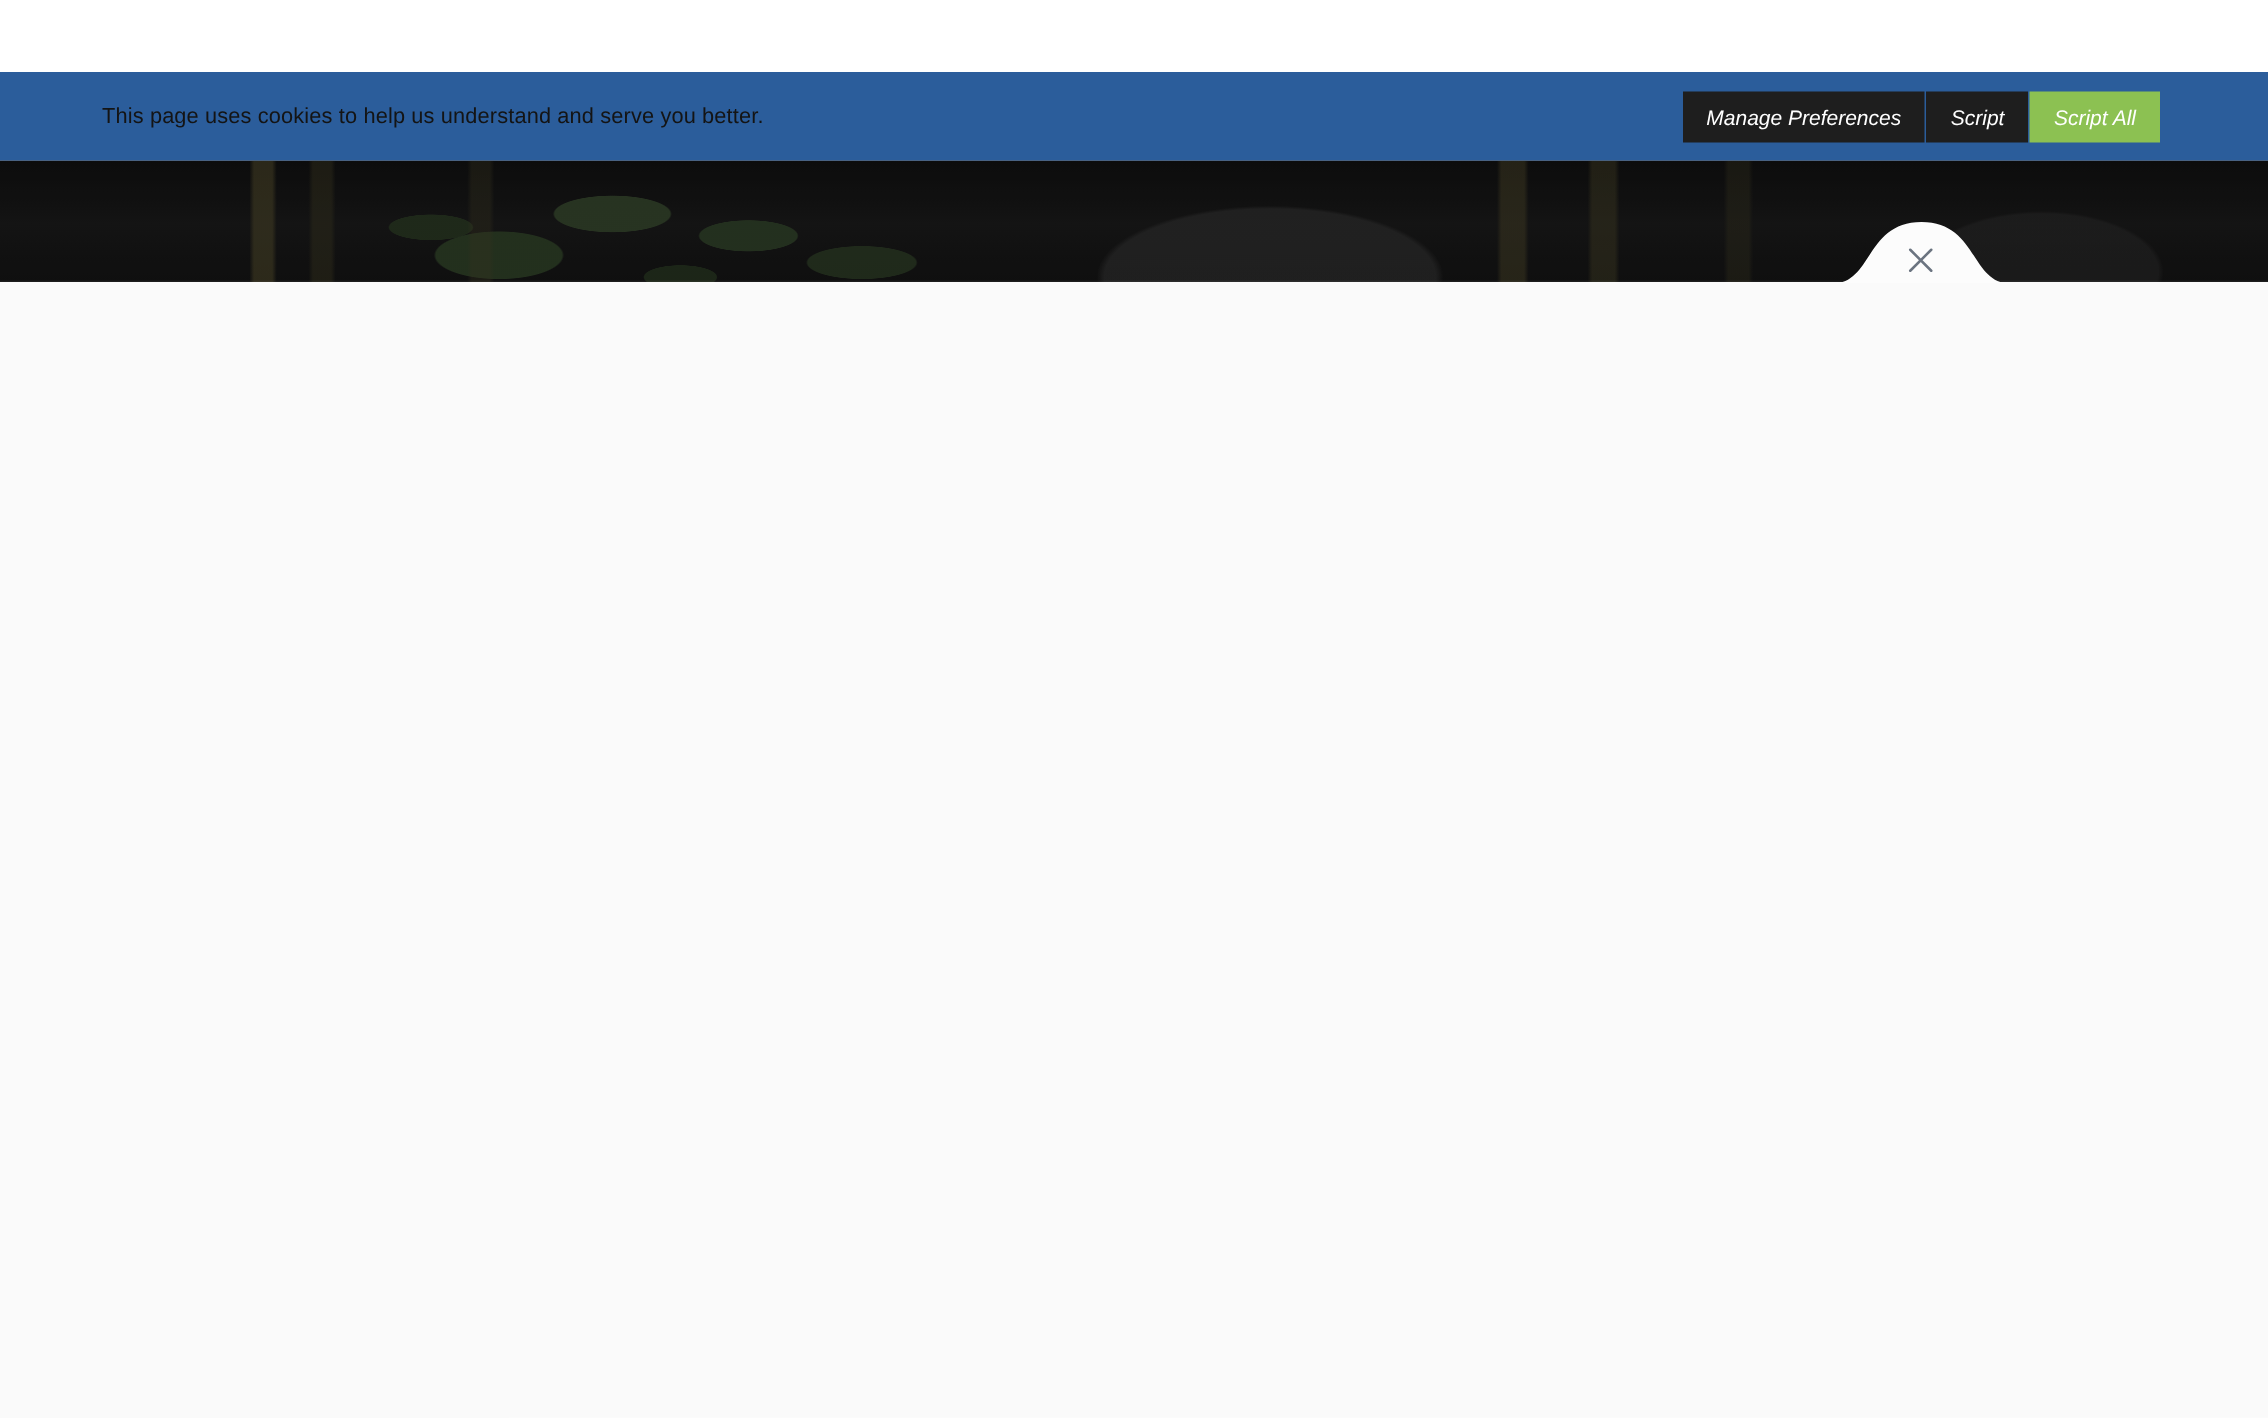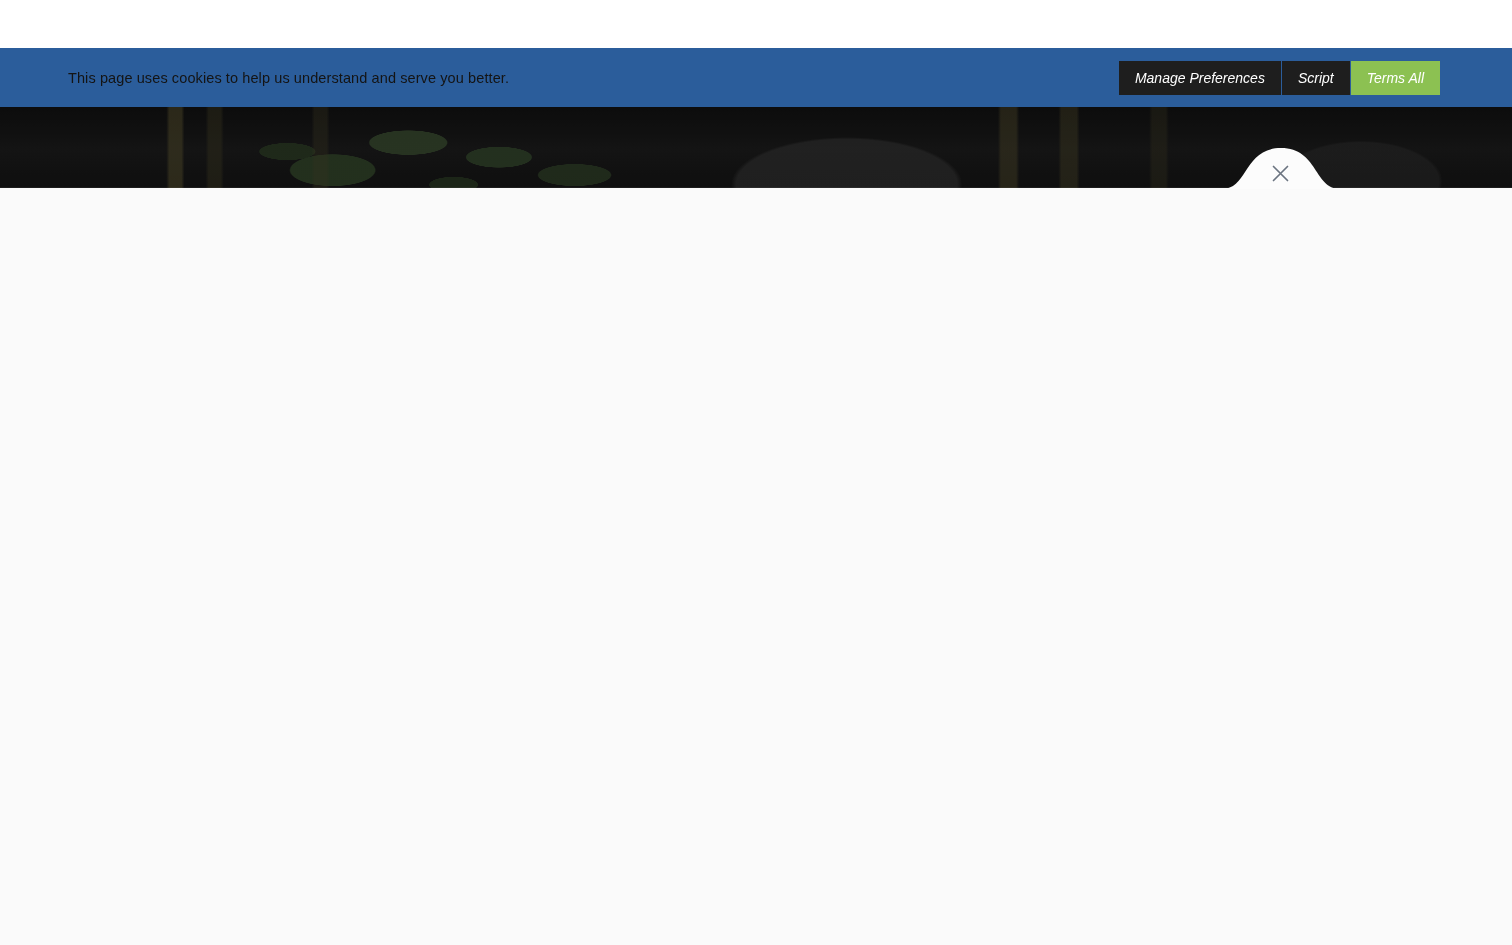--- a/index.html
+++ b/index.html
@@ -358,17 +358,17 @@
     </div>
 
     <button class="save-btn" style="left:831px; top:461px;">Save</button>
   </section>
 
   <div class="cookie-bar">
     <div class="cookie-text">This page uses cookies to help us understand and serve you better.</div>
     <div class="cookie-actions">
       <button class="cookie-btn">Manage Preferences</button>
       <button class="cookie-btn">Script</button>
-      <button class="cookie-btn accept">Terms All</button>
+      <button class="cookie-btn accept">Script All</button>
     </div>
   </div>
 
 </div>
 
 </body></html>

